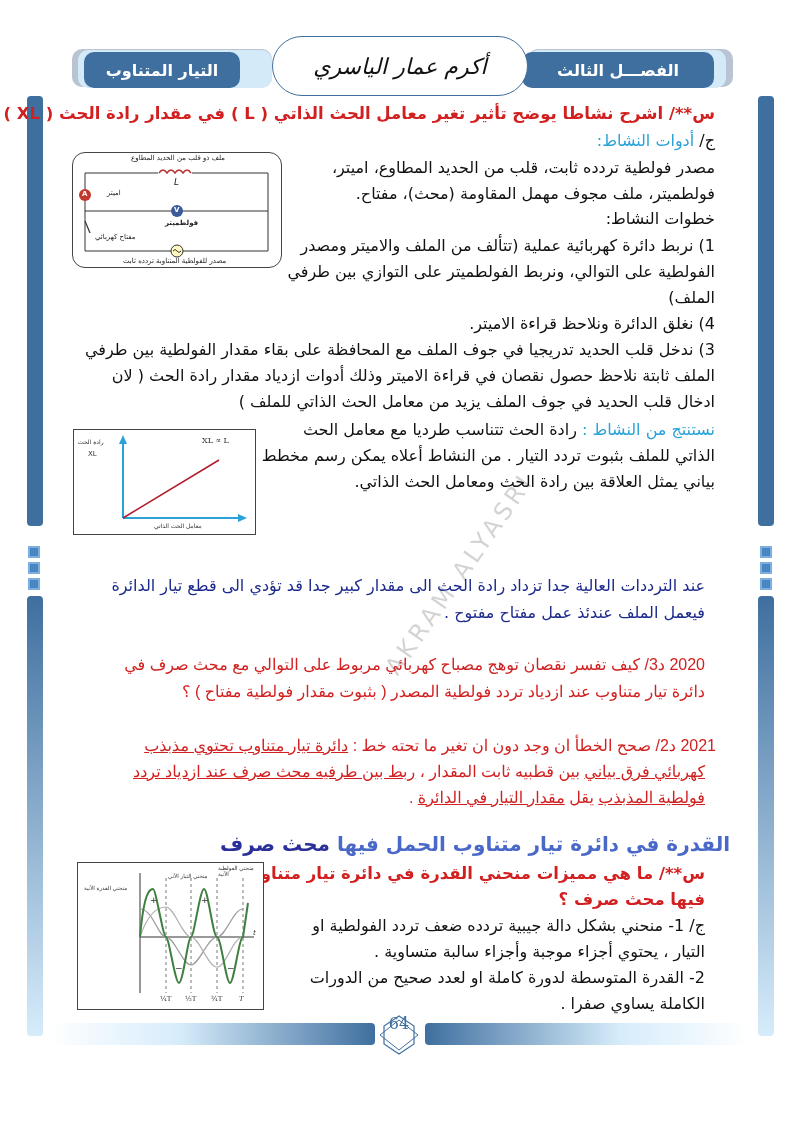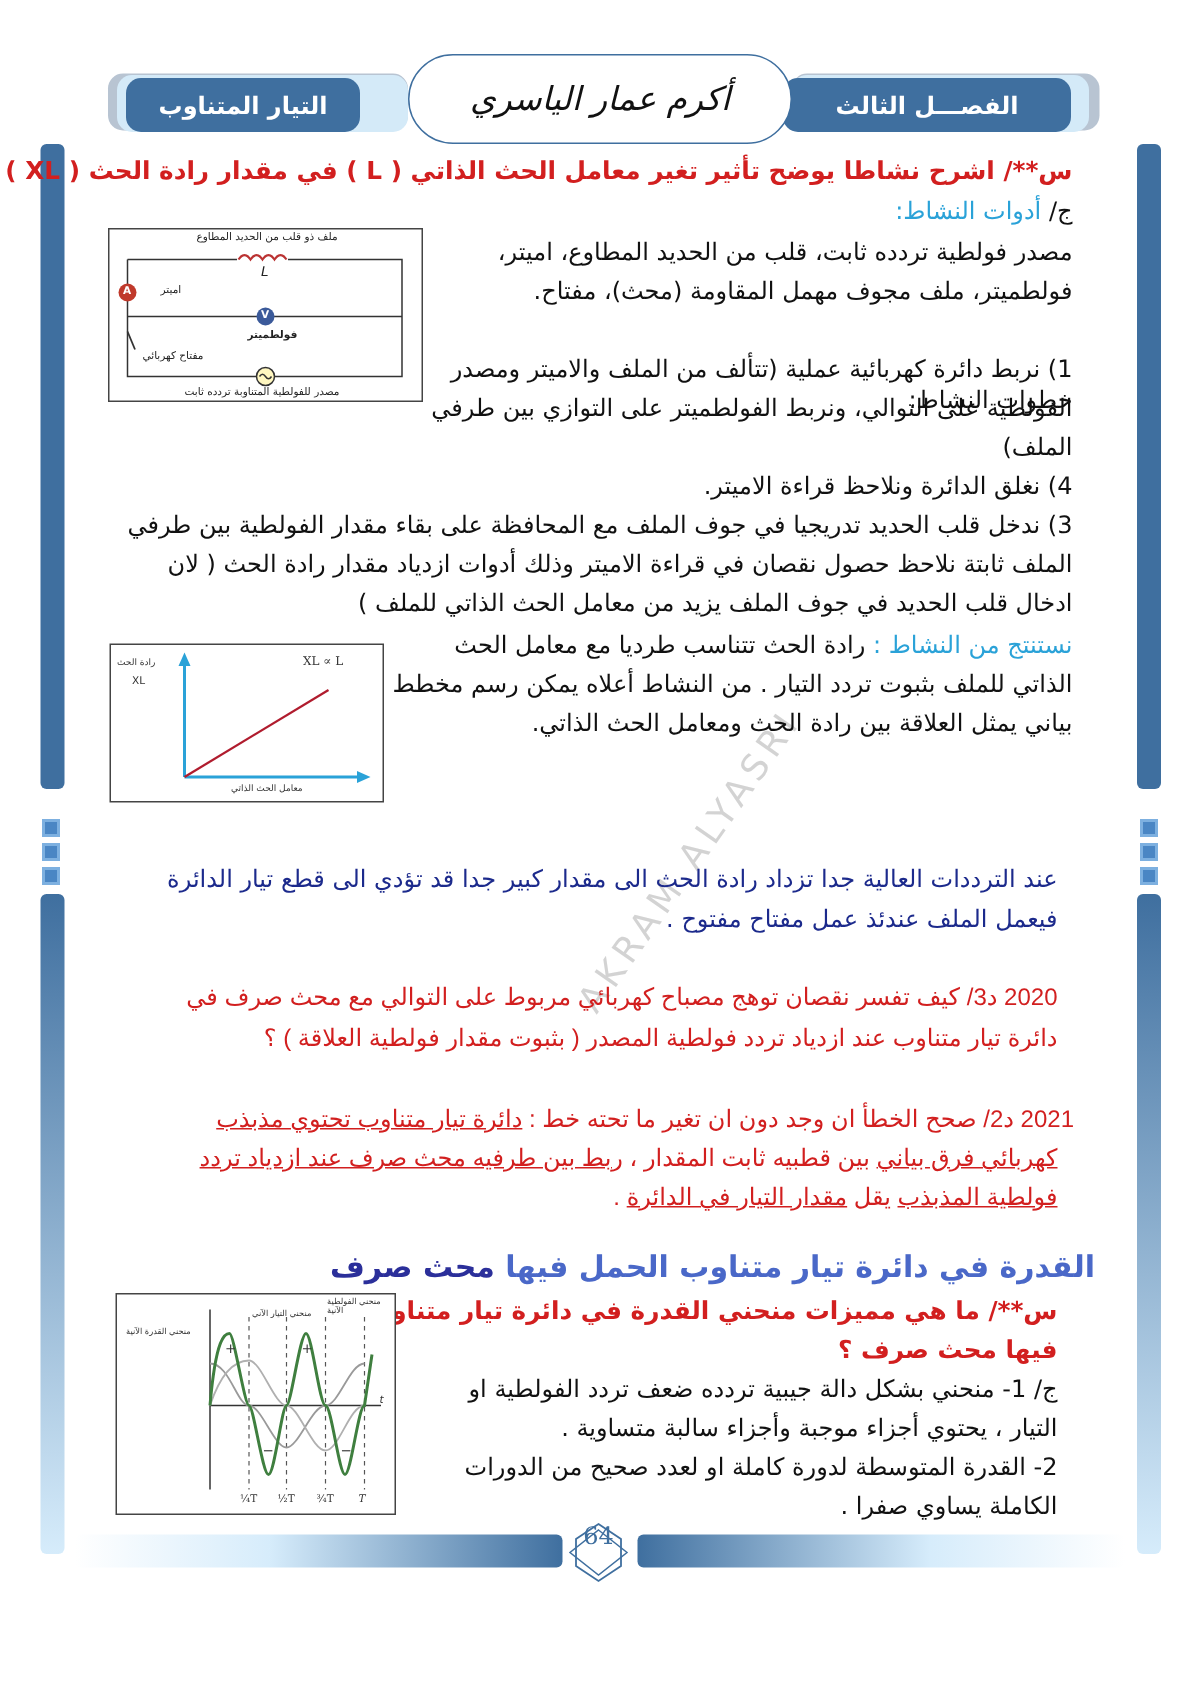--- a/index.html
+++ b/index.html
@@ -18,21 +18,21 @@
     font-family: "DejaVu Serif", serif; font-size: 22px; font-style: italic; color: #111; }
 
   
   .side-bar { position: absolute; width: 16px; border-radius: 4px; }
   .sq { position: absolute; width: 12px; height: 12px; background: #4a86c4; border: 2px solid #7db0e0; }
 
   
   .rtl { direction: rtl; text-align: right; }
   .line { position: absolute; right: 85px; white-space: nowrap; font-family: "DejaVu Sans", sans-serif; }
   .q { color: #d21f1f; font-weight: bold; font-size: 16.5px; }
-  .blue-lbl { color: #2aa2d8; margin-top: 48px; }
+  .blue-lbl { color: #2aa2d8; }
   .body-txt { font-size: 16px; color: #111; }
   .navy { color: #1c2a8c; font-size: 16px; }
   .red { color: #d21f1f; font-size: 16px; font-family: "Liberation Sans", sans-serif; }
   .u { text-decoration: underline; }
 
   .fig { position: absolute; border: 1.5px solid #444; background: #fff; }
 
   .section-title { position: absolute; left: 120px; top: 832px; width: 610px; text-align: right;
     font-size: 20px; font-weight: bold; color: #4a68c8; direction: rtl; }
   .section-title .dk { color: #2b2f9a; }
@@ -95,21 +95,21 @@
 <div class="line rtl body-txt" style="top:340px;">3) ندخل قلب الحديد تدريجيا في جوف الملف مع المحافظة على بقاء مقدار الفولطية بين طرفي</div>
 <div class="line rtl body-txt" style="top:366px;">الملف ثابتة نلاحظ حصول نقصان في قراءة الاميتر وذلك أدوات ازدياد مقدار رادة الحث ( لان</div>
 <div class="line rtl body-txt" style="top:392px;">ادخال قلب الحديد في جوف الملف يزيد من معامل الحث الذاتي للملف )</div>
 <div class="line rtl body-txt" style="top:420px;">
   <span class="blue-lbl">نستنتج من النشاط :</span>
   <span>رادة الحث تتناسب طرديا مع معامل الحث</span>
 </div>
 <div class="line rtl body-txt" style="top:446px;">الذاتي للملف بثبوت تردد التيار . من النشاط أعلاه يمكن رسم مخطط</div>
 <div class="line rtl body-txt" style="top:472px;">بياني يمثل العلاقة بين رادة الحث ومعامل الحث الذاتي.</div>
 
-<div class="fig" style="left:72px;top:152px;width:210px;height:116px;">
+<div class="fig" style="left:72px;top:152px;width:210px;height:116px;border-radius:13px;">
   <svg width="207" height="113" viewBox="0 0 207 113">
     <polyline points="12,20 195,20 195,98 12,98 12,20" fill="none" stroke="#333" stroke-width="1"></polyline>
     <line x1="12" y1="58" x2="195" y2="58" stroke="#333" stroke-width="1"></line>
     <rect x="85" y="16" width="34" height="8" fill="#fff"></rect>
     <path d="M86,20 q4,-6 8,0 q4,-6 8,0 q4,-6 8,0 q4,-6 8,0" fill="none" stroke="#b33" stroke-width="1.5"></path>
     <circle cx="12" cy="42" r="6" fill="#c0392b"></circle>
     <circle cx="104" cy="58" r="6" fill="#3b5a9a"></circle>
     <circle cx="104" cy="98" r="6" fill="#fff7c0" stroke="#333"></circle>
     <path d="M100,98 q2,-3 4,0 q2,3 4,0" fill="none" stroke="#333"></path>
     <line x1="12" y1="68" x2="17" y2="80" stroke="#333" stroke-width="1.2"></line>
@@ -135,21 +135,21 @@
   <span style="position:absolute;left:4px;top:8px;font-size:6px;color:#333;">رادة الحث</span>
   <span style="position:absolute;left:14px;top:20px;font-size:7px;color:#333;">XL</span>
   <span style="position:absolute;left:128px;top:6px;font-size:8px;color:#333;font-family:'DejaVu Serif',serif;">XL ∝ L</span>
   <span style="position:absolute;left:80px;top:92px;font-size:6px;color:#333;">معامل الحث الذاتي</span>
 </div>
 
 <div class="line rtl navy" style="top:576px;right:95px;">عند الترددات العالية جدا تزداد رادة الحث الى مقدار كبير جدا قد تؤدي الى قطع تيار الدائرة</div>
 <div class="line rtl navy" style="top:603px;right:95px;">فيعمل الملف عندئذ عمل مفتاح مفتوح .</div>
 
 <div class="line rtl red" style="top:655px;right:95px;">2020 د3/ كيف تفسر نقصان توهج مصباح كهربائي مربوط على التوالي مع محث صرف في</div>
-<div class="line rtl red" style="top:682px;right:95px;">دائرة تيار متناوب عند ازدياد تردد فولطية المصدر ( بثبوت مقدار فولطية العلاقة ) ؟</div>
+<div class="line rtl red" style="top:682px;right:95px;">دائرة تيار متناوب عند ازدياد تردد فولطية المصدر ( بثبوت مقدار فولطية مفتاح ) ؟</div>
 
 <div class="line rtl red" style="top:736px;right:84px;">
   <span>2021 د2/ صحح الخطأ ان وجد دون ان تغير ما تحته خط :</span>
   <span class="u">دائرة تيار متناوب تحتوي مذبذب</span>
 </div>
 <div class="line rtl red" style="top:762px;right:95px;">
   <span class="u">كهربائي فرق بياني</span>
   <span>بين قطبيه ثابت المقدار ،</span>
   <span class="u">ربط بين طرفيه محث صرف عند ازدياد تردد</span>
 </div>

